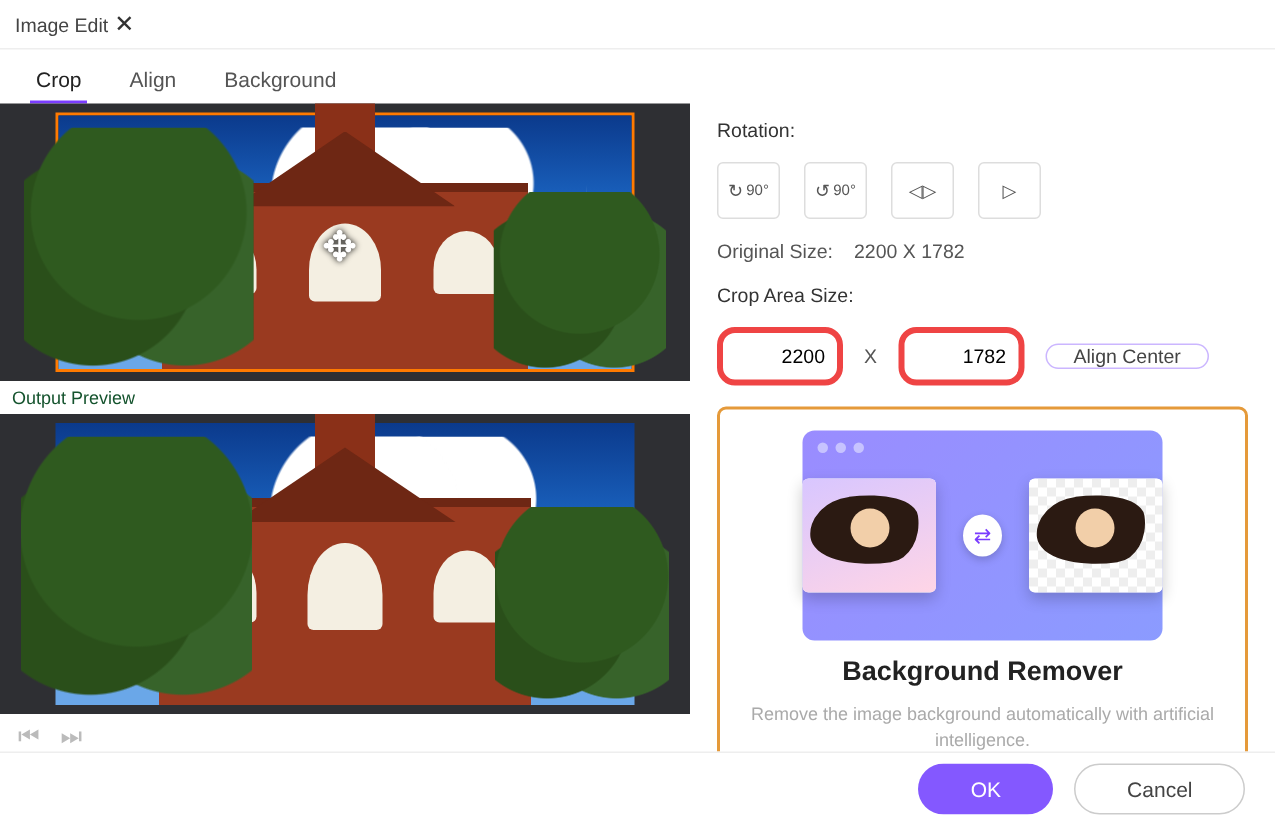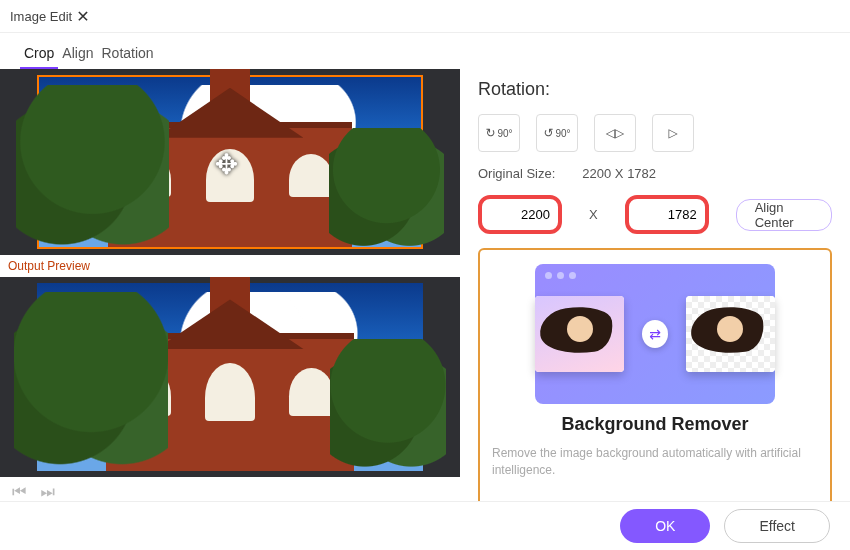--- a/index.html
+++ b/index.html
@@ -1,19 +1,19 @@
 <!DOCTYPE html>
 <html><head>
 <meta charset="utf-8">
 <style>
   html,body{margin:0;padding:0;font-family:-apple-system,Segoe UI,Helvetica,Arial,sans-serif;font-size:13px;color:#333;background:#fff;width:850px;height:550px;overflow:hidden}
   .titlebar{display:flex;align-items:center;height:32px;padding:0 10px;border-bottom:1px solid #eee}
   .titlebar .title{font-size:13px;color:#444}
   .close-x{font-size:16px;color:#333;cursor:pointer;padding:4px}
-  .tabs{display:flex;padding:6px 20px 0 20px}
+  .tabs{display:flex;gap:24px;padding:6px 20px 0 20px}
   .tab{padding:6px 4px;cursor:pointer;font-size:14px;color:#555}
   .tab.active{color:#222;border-bottom:2px solid #7a3cff}
   .body{display:flex;height:calc(100% - 32px - 32px - 48px)}
   .left{width:460px;display:flex;flex-direction:column}
   .preview-box{flex:1;background:#2e2f33;position:relative;display:flex;align-items:center;justify-content:center;overflow:hidden}
   .preview-box.small{flex:0 0 200px}
   .crop-img{width:84%;height:94%;position:relative;border:2px solid #ff7a00;box-sizing:border-box}
   .sky{position:absolute;inset:0;background:linear-gradient(#0b3a8c 0%, #1f6fcf 45%, #6aa7e8 65%);}
   .cloud{position:absolute;background:radial-gradient(circle at 30% 50%, #fff 0 40%, transparent 41%), radial-gradient(circle at 60% 40%, #fff 0 35%, transparent 36%), radial-gradient(circle at 50% 70%, #eee 0 45%, transparent 46%);}
   .cloud.c1{top:5%;right:8%;width:55%;height:55%}
@@ -22,59 +22,59 @@
   .bldg .tower{position:absolute;top:-70px;left:42%;width:16%;height:70px;background:#8a3018}
   .bldg .tower::before{content:"";position:absolute;top:-22px;left:0;width:100%;height:22px;background:#6e2714;clip-path:polygon(50% 0,100% 100%,0 100%)}
   .win{position:absolute;background:#f4efe2;border-radius:50% 50% 4px 4px/60% 60% 4px 4px}
   .w1{top:22%;left:8%;width:18%;height:36%}
   .w2{top:22%;right:8%;width:18%;height:36%}
   .w3{top:18%;left:40%;width:20%;height:44%}
   .tree{position:absolute;bottom:0;background:radial-gradient(circle at 50% 35%, #2f5a1f 0 55%, transparent 56%), radial-gradient(circle at 30% 55%, #2a4f1a 0 50%, transparent 51%), radial-gradient(circle at 70% 55%, #37632a 0 50%, transparent 51%)}
   .tree.l{left:-6%;width:40%;height:95%}
   .tree.r{right:-6%;width:30%;height:70%}
   .move-cursor{position:absolute;top:42%;left:46%;font-size:28px;color:#fff;text-shadow:0 0 4px #000}
-  .preview-label{font-size:12px;padding:4px 8px;background:#fff;color:#c2410c}
+  .preview-label{font-size:12px;padding:4px 8px;background:#fff;color:#14532d}
   .nav-arrows{display:flex;gap:14px;padding:6px 12px}
   .nav-arrows span{color:#bbb;font-size:16px;cursor:pointer}
   .right{flex:1;padding:10px 18px 0 18px;display:flex;flex-direction:column;gap:14px}
-  .label{font-size:18px;color:#333}
+  .label{font-size:13px;color:#333}
   .rot-row{display:flex;gap:16px}
   .rot-btn{width:40px;height:36px;border:1px solid #ddd;border-radius:4px;display:flex;align-items:center;justify-content:center;cursor:pointer;font-size:12px;color:#555}
-  .size-row{display:flex;align-items:center;gap:27px;font-size:13px;color:#555}
+  .size-row{display:flex;align-items:center;gap:14px;font-size:13px;color:#555}
   .size-input{width:60px;padding:8px 8px;border:4px solid #ef4444;border-radius:12px;text-align:right;font-size:13px}
   .align-btn{padding:0 18px;border:1px solid #cbb6ff;border-radius:14px;cursor:pointer;font-size:13px;color:#444;background:#fff}
   .promo{flex:1;border:2px solid #e59a3a;border-radius:6px;padding:14px 12px 8px;display:flex;flex-direction:column;align-items:center;gap:10px;cursor:pointer}
   .promo-window{width:240px;height:140px;background:linear-gradient(135deg,#9a8cff,#8b9bff);border-radius:8px;position:relative;display:flex;align-items:center;justify-content:center;gap:18px}
   .promo-window .dots{position:absolute;top:8px;left:10px;display:flex;gap:5px}
   .promo-window .dots span{width:7px;height:7px;border-radius:50%;background:#c7c3ff}
   .thumb{width:96px;height:76px;background:#fff;border-radius:4px;box-shadow:0 4px 10px rgba(0,0,0,.2);position:relative;overflow:hidden}
   .thumb .bg1{position:absolute;inset:0;background:linear-gradient(160deg,#d8c6ff,#ffd5e6)}
   .thumb .bg2{position:absolute;inset:0;background:repeating-conic-gradient(#eee 0 25%,#fff 0 50%);background-size:12px 12px}
   .thumb .head{position:absolute;top:26%;left:50%;width:26px;height:26px;border-radius:50%;background:#f2cfa9;transform:translateX(-50%)}
   .thumb .hair{position:absolute;top:14%;left:6%;width:82%;height:62%;background:#2b1a12;border-radius:40% 60% 30% 70%/50% 40% 60% 50%;transform:rotate(-8deg)}
   .swap-dot{width:28px;height:28px;border-radius:50%;background:#fff;box-shadow:0 2px 6px rgba(0,0,0,.2);display:flex;align-items:center;justify-content:center;font-size:14px;color:#7a3cff}
   .promo-title{font-size:18px;font-weight:700;color:#222}
-  .promo-sub{font-size:12px;color:#aaa;line-height:1.4}
+  .promo-sub{font-size:12px;color:#aaa;text-align:center;line-height:1.4}
   .footer{position:absolute;bottom:0;left:0;right:0;height:48px;border-top:1px solid #eee;display:flex;align-items:center;justify-content:flex-end;gap:14px;padding:0 20px;background:#fff}
   .btn{padding:8px 34px;border-radius:18px;font-size:14px;cursor:pointer;border:1px solid transparent}
   .btn.ok{background:#8458ff;color:#fff}
   .btn.cancel{background:#fff;color:#444;border-color:#ccc}
 </style>
 </head>
 <body>
 
 <div class="titlebar">
   <span class="title">Image Edit</span>
   <span class="close-x">✕</span>
 </div>
 
 <div class="tabs">
   <div class="tab active">Crop</div>
   <div class="tab">Align</div>
-  <div class="tab">Rotation</div>
+  <div class="tab">Background</div>
 </div>
 
 <div class="body">
 
   <div class="left">
     <div class="preview-box">
       <div class="crop-img">
         <div class="sky"></div>
         <div class="cloud c1"></div>
         <div class="bldg">
@@ -128,20 +128,21 @@
       <div class="rot-btn">
           <span>▷</span>
         </div>
     </div>
 
     <div class="size-row">
       <span>Original Size:</span>
       <span>2200 X 1782</span>
     </div>
 
+    <div class="label">Crop Area Size:</div>
     <div class="size-row">
       <input class="size-input" value="2200" style="">
       <span>X</span>
       <input class="size-input" value="1782" style="">
       <div class="align-btn">Align Center</div>
     </div>
 
     <div class="promo">
       <div class="promo-window">
         <div class="dots">
@@ -162,14 +163,14 @@
           </div>
       </div>
       <div class="promo-title">Background Remover</div>
       <div class="promo-sub">Remove the image background automatically with artificial intelligence.</div>
     </div>
   </div>
 </div>
 
 <div class="footer">
   <div class="btn ok">OK</div>
-  <div class="btn cancel">Effect</div>
+  <div class="btn cancel">Cancel</div>
 </div>
 
 </body></html>

